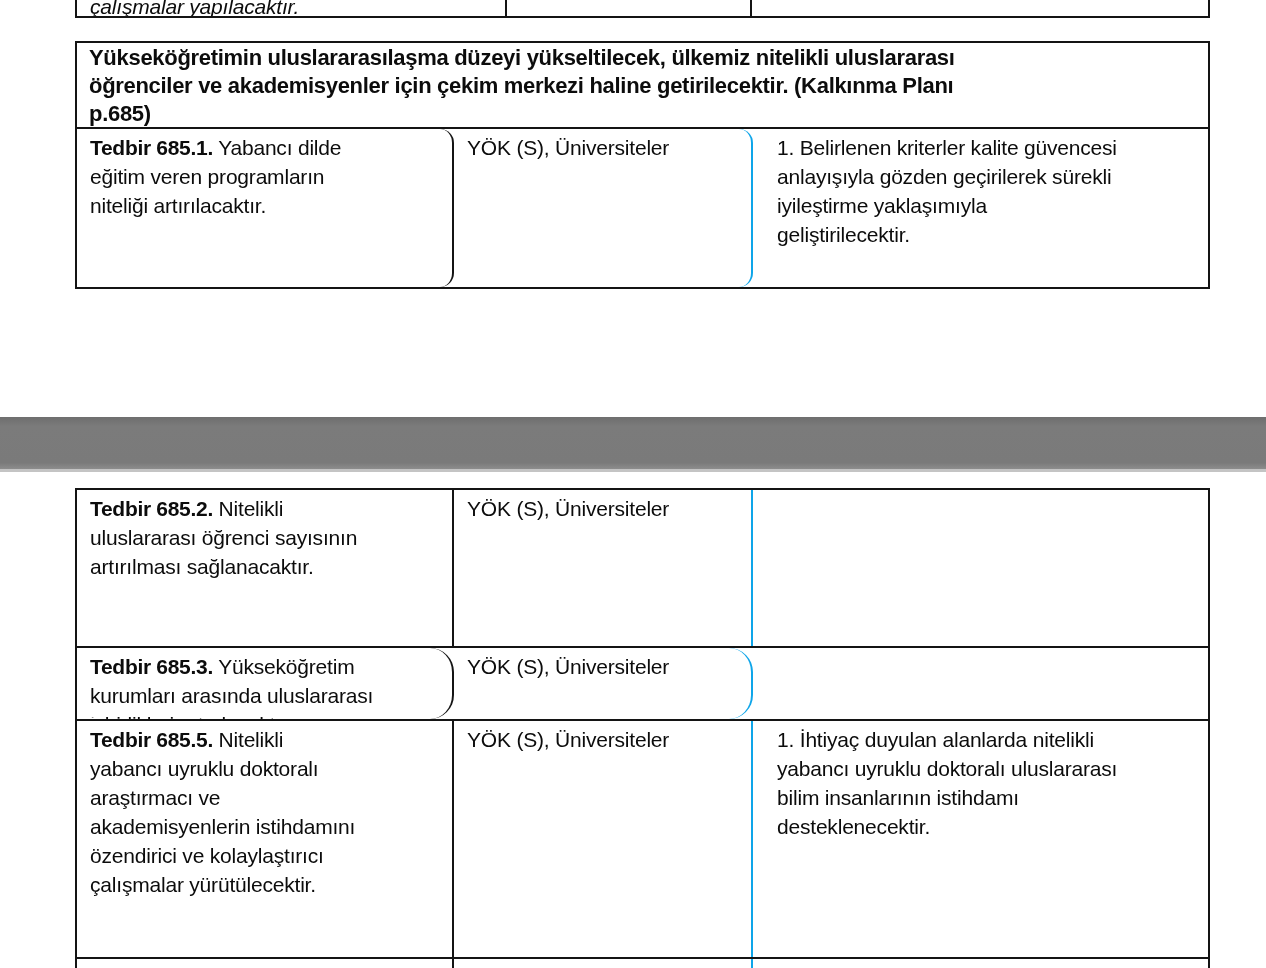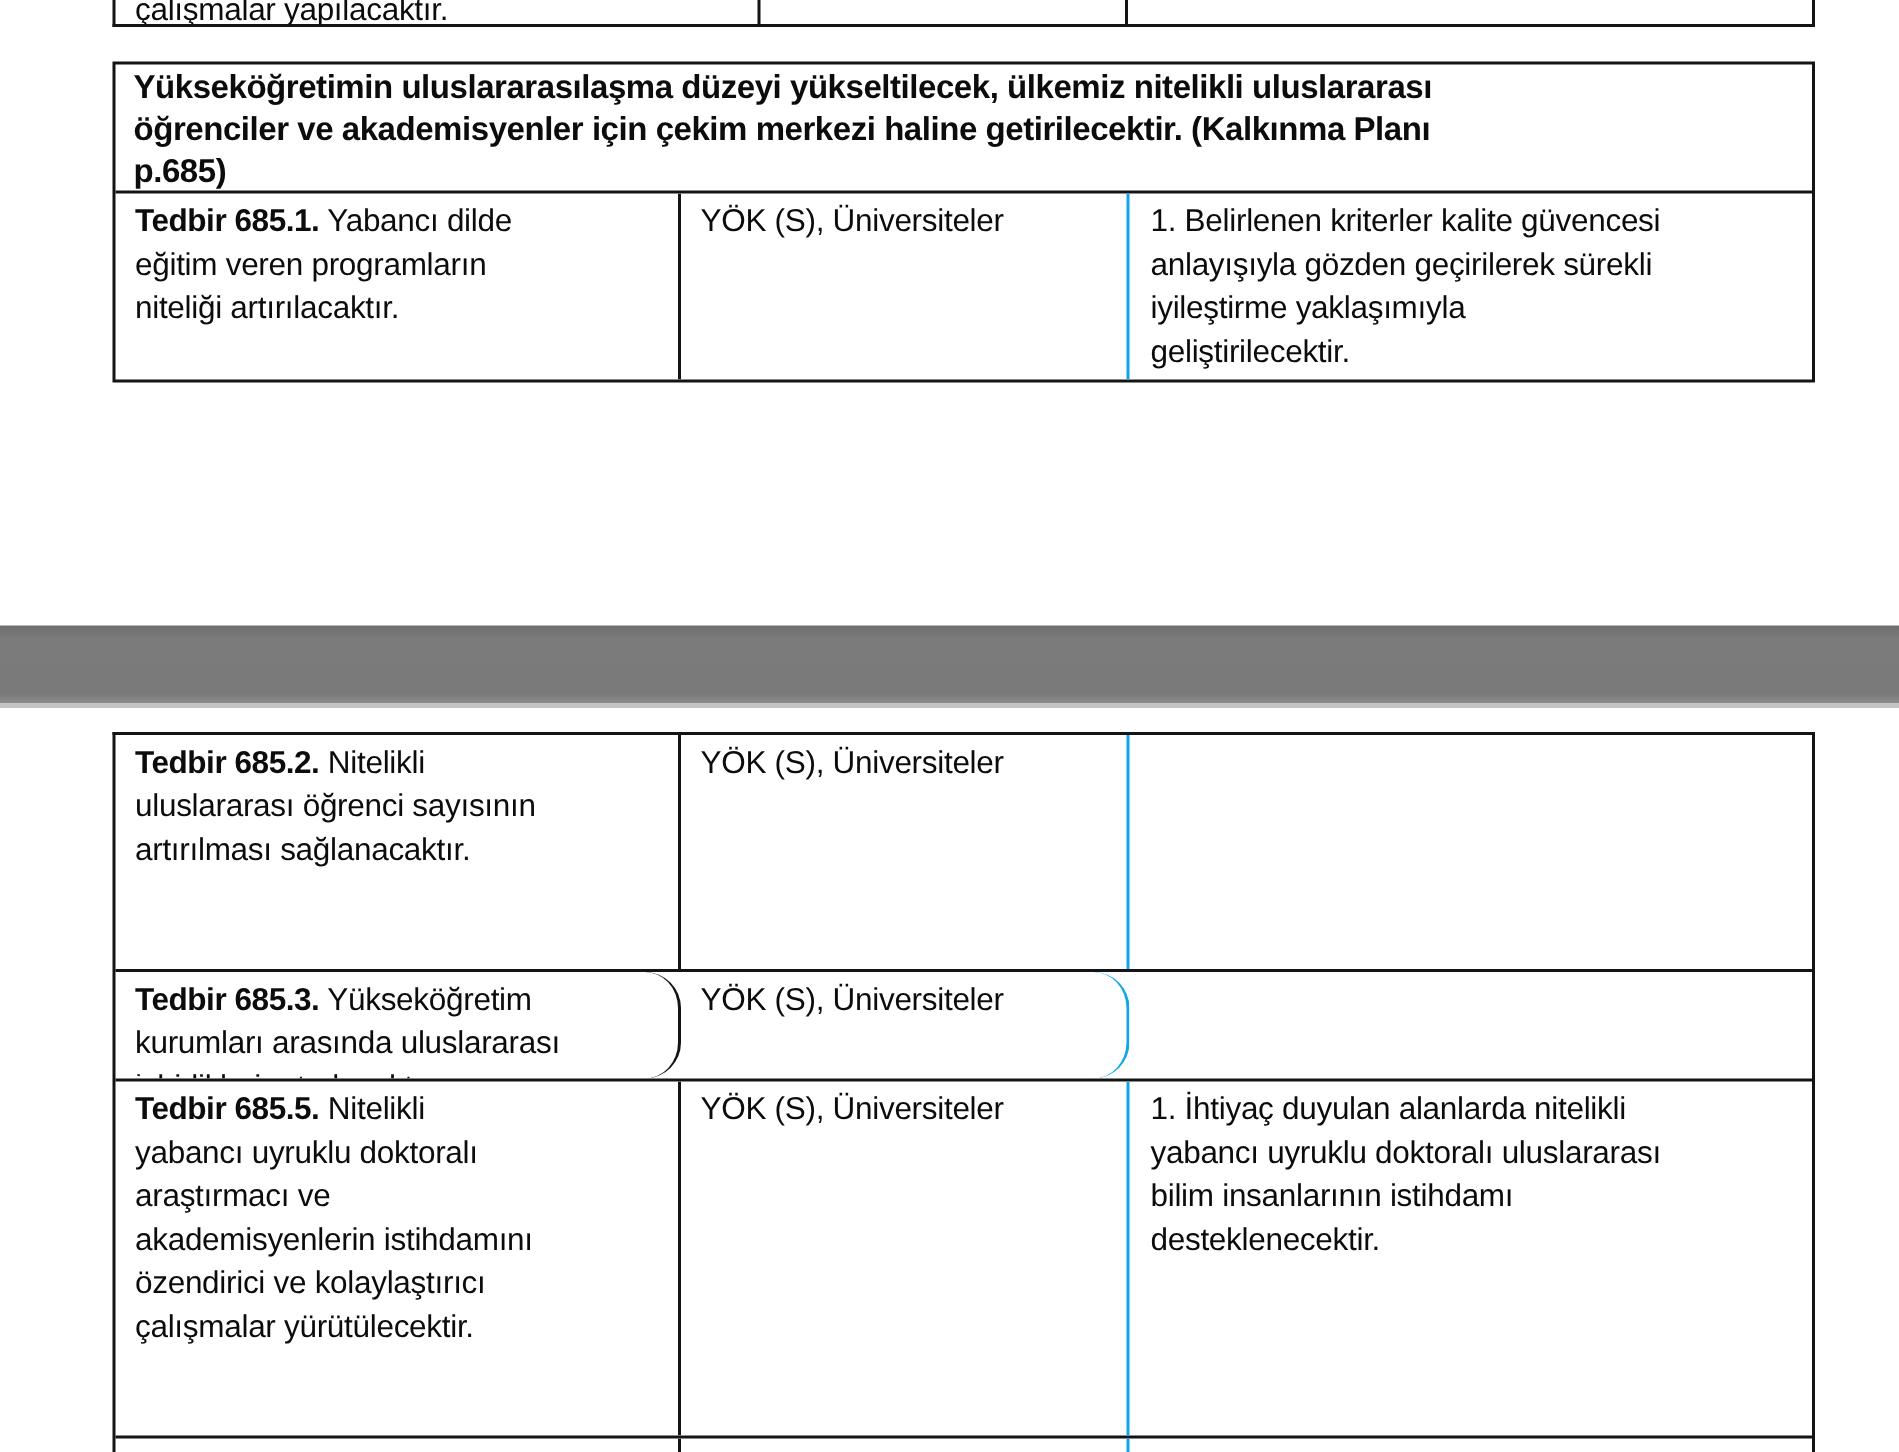--- a/index.html
+++ b/index.html
@@ -7,39 +7,39 @@
     position:relative;width:1266px;height:968px;overflow:hidden;
     background:#ffffff;
     font-family:"Liberation Sans","DejaVu Sans",sans-serif;
     color:#0c0c0c;letter-spacing:-0.2px;
   }
   .tbl{position:absolute;left:75px;width:1135px;box-sizing:border-box;background:#fff;}
   .tbl, .tbl *{box-sizing:border-box;}
   
   #table-a{top:0;height:18px;border:2px solid #141414;border-top:none;display:flex;overflow:hidden;}
   #table-a .cell{height:100%;}
-  .ca1{width:430px;border-right:2px solid #141414;padding-left:9px;overflow:hidden;}
+  .ca1{width:430px;border-right:2px solid #141414;padding-left:9px;overflow:hidden;font-style:italic;}
   .ca2{width:245px;border-right:2px solid #141414;}
   .ca3{flex:1;}
   .clip-text{position:relative;top:-12px;display:inline-block;font-size:21px;white-space:nowrap;}
   
   #table-b{top:41px;border:2px solid #141414;}
   #table-c{top:488px;border:2px solid #141414;border-bottom:none;}
   .row{display:flex;border-bottom:2px solid #141414;overflow:hidden;}
   .row:last-child{border-bottom:none;}
   .goal-cell{
     width:100%;height:84px;font-weight:bold;font-size:22px;line-height:28px;
     padding:1px 10px 0 12px;white-space:pre-line;overflow:hidden;letter-spacing:-0.3px;
   }
   .c1{width:377px;border-right:2px solid #141414;}
   .c2{width:299px;border-right:2px solid #0ea5e9;}
   .c3{flex:1;}
   .cell{font-size:21px;line-height:29px;padding:4px 10px 0 13px;white-space:pre-line;overflow:hidden;}
-  .c3.cell{padding-left:14px;}
-  .h124{height:124px;} .h156{height:156px;} .h95{height:71px;border-radius:24px;} .h191{height:236px;} .h10{height:10px;}
+  .c3.cell{padding-left:24px;}
+  .h124{height:158px;border-radius:14px;} .h156{height:156px;} .h95{height:71px;border-radius:24px;} .h191{height:236px;} .h10{height:10px;}
   b{letter-spacing:-0.3px;}
   
   #separator{
     position:absolute;left:0;top:417px;width:1266px;height:52px;
     background:linear-gradient(180deg,#6e6e6e 0%,#7b7b7b 18%,#7a7a7a 88%,#8d8d8d 100%);
     border-bottom:3px solid #c4c4c4;
   }
 </style>
 </head>
 <body>

